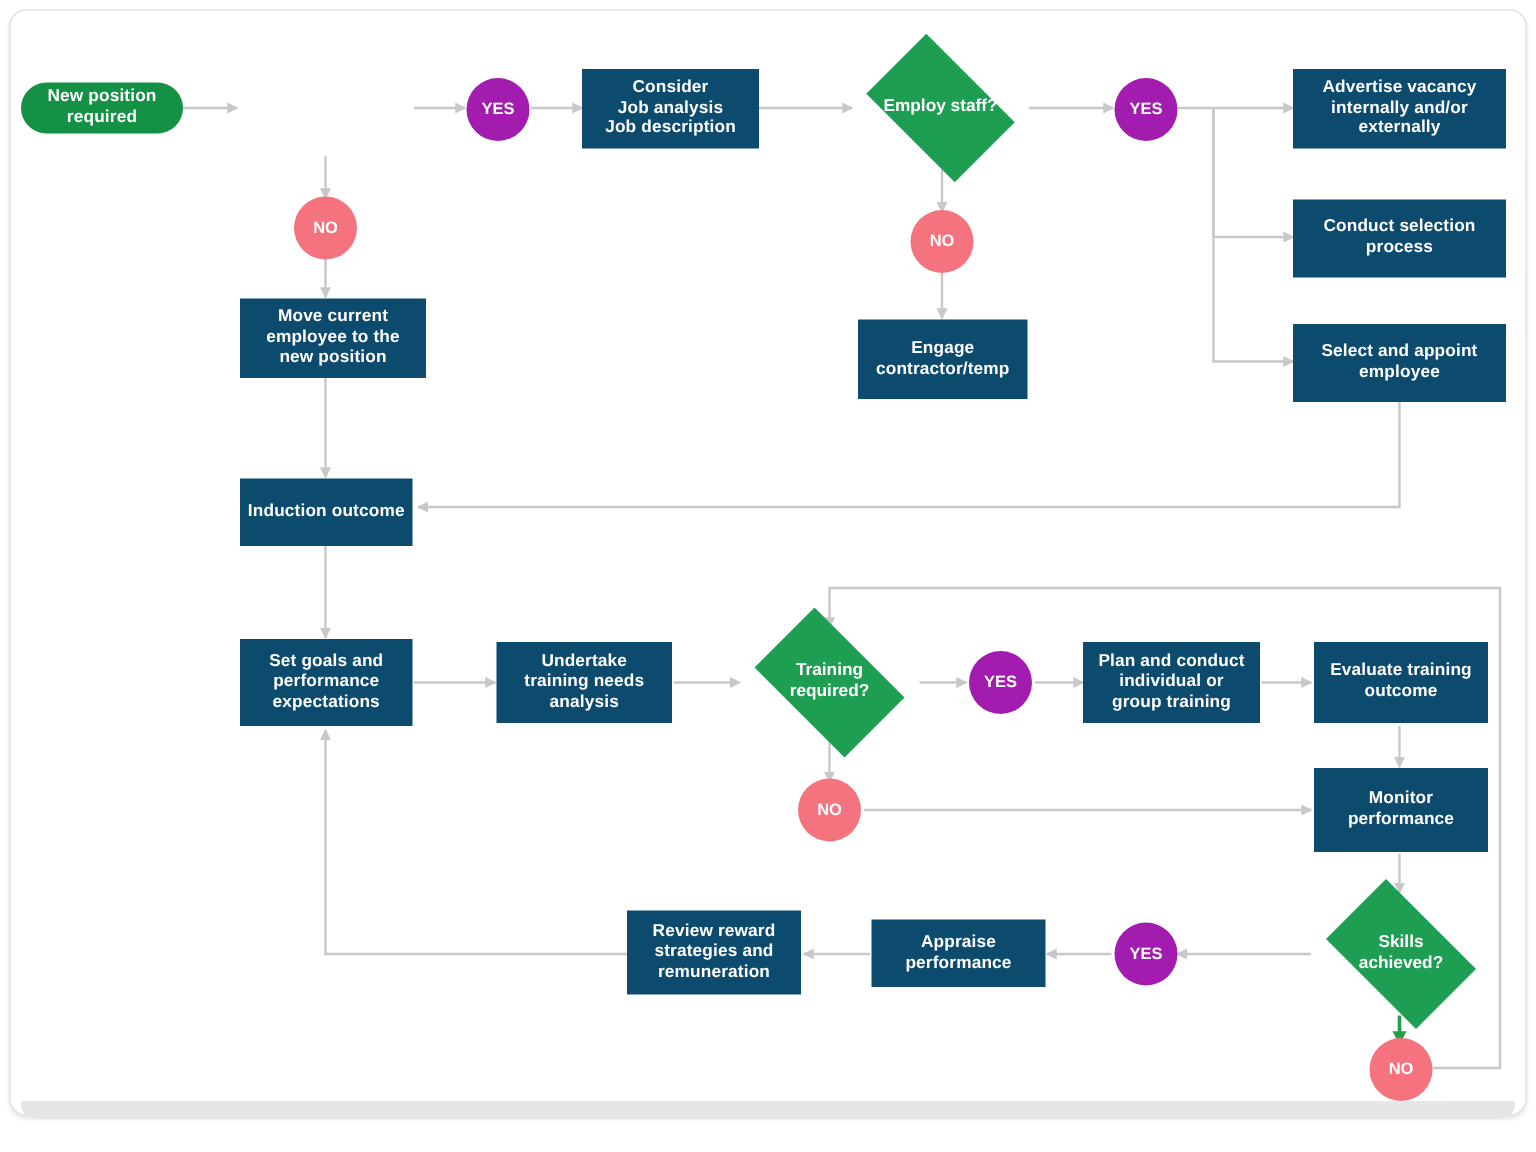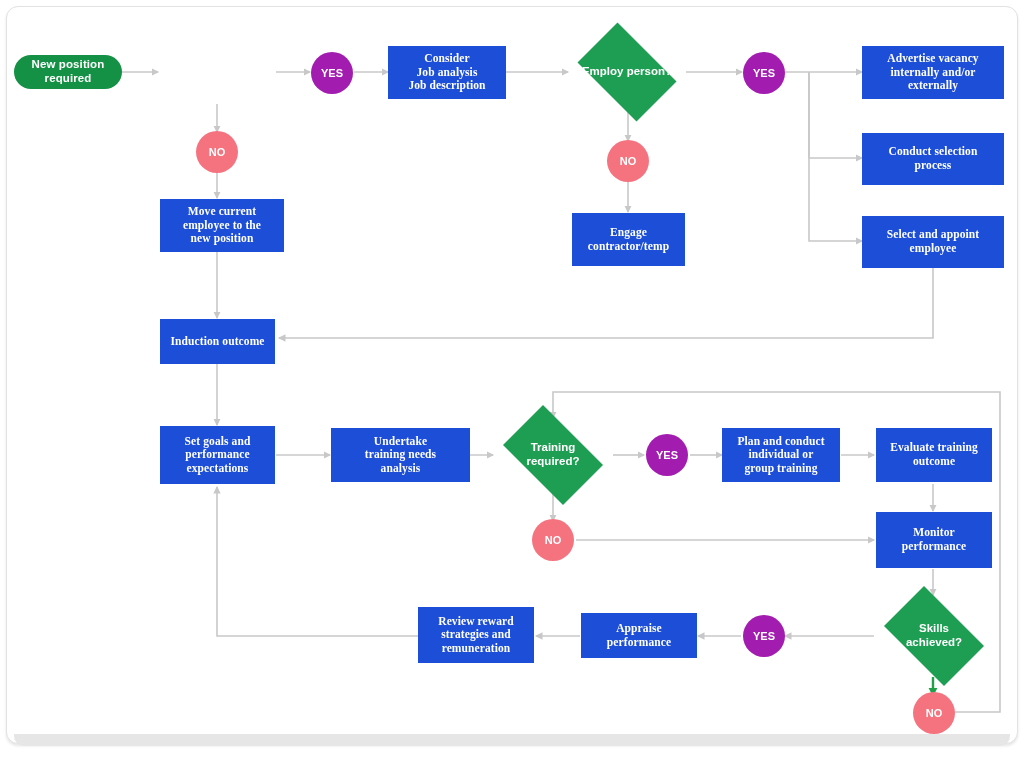--- a/index.html
+++ b/index.html
@@ -55,24 +55,23 @@
     align-items: center;
     justify-content: center;
     text-align: center;
     color: #ffffff;
     font-weight: bold;
     line-height: 1.18;
     letter-spacing: 0.1px;
     z-index: 3;
   }
   .proc {
-    background: #1d4ed8;
+    background: #0c4a6e;
     font-size: 11.5px;
     padding: 20px 4px;
-    font-family: Liberation Serif, serif;
   }
   .term {
     background: #149145;
     border-radius: 18px;
     font-size: 11.5px;
   }
   .dec-wrap {
     position: absolute;
     z-index: 3;
   }
@@ -194,21 +193,21 @@
     <div class="circ circ-yes" style="left:311px; top:52px; width:42px; height:42px;">
       <span>YES</span>
     </div>
 
     <div class="node proc" style="left:388px; top:46px; width:118px; height:53px;">
       <span class="lbl">Consider<br>Job analysis<br>Job description</span>
     </div>
 
     <div class="dec-wrap" style="left:568px; top:32px; width:118px; height:80px;">
       <div class="dec-shape"></div>
-      <div class="dec-label">Employ person?</div>
+      <div class="dec-label">Employ staff?</div>
     </div>
 
     <div class="circ circ-yes" style="left:743px; top:52px; width:42px; height:42px;">
       <span>YES</span>
     </div>
 
     <div class="node proc" style="left:862px; top:46px; width:142px; height:53px;">
       <span class="lbl">Advertise vacancy<br>internally and/or<br>externally</span>
     </div>
 
@@ -237,21 +236,21 @@
     </div>
 
     <div class="node proc" style="left:160px; top:319px; width:115px; height:45px;">
       <span class="lbl">Induction outcome</span>
     </div>
 
     <div class="node proc" style="left:160px; top:426px; width:115px; height:58px;">
       <span class="lbl">Set goals and<br>performance<br>expectations</span>
     </div>
 
-    <div class="node proc" style="left:331px; top:428px; width:139px; height:54px;">
+    <div class="node proc" style="left:331px; top:428px; width:117px; height:54px;">
       <span class="lbl">Undertake<br>training needs<br>analysis</span>
     </div>
 
     <div class="dec-wrap" style="left:493px; top:415px; width:120px; height:80px;">
       <div class="dec-shape"></div>
       <div class="dec-label">Training<br>required?</div>
     </div>
 
     <div class="circ circ-yes" style="left:646px; top:434px; width:42px; height:42px;">
       <span>YES</span>

